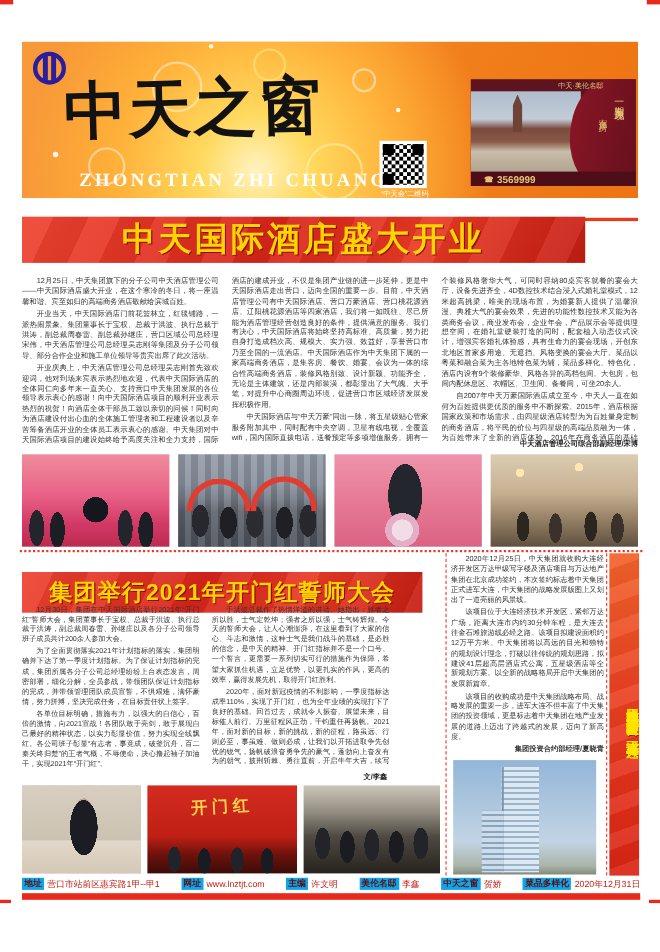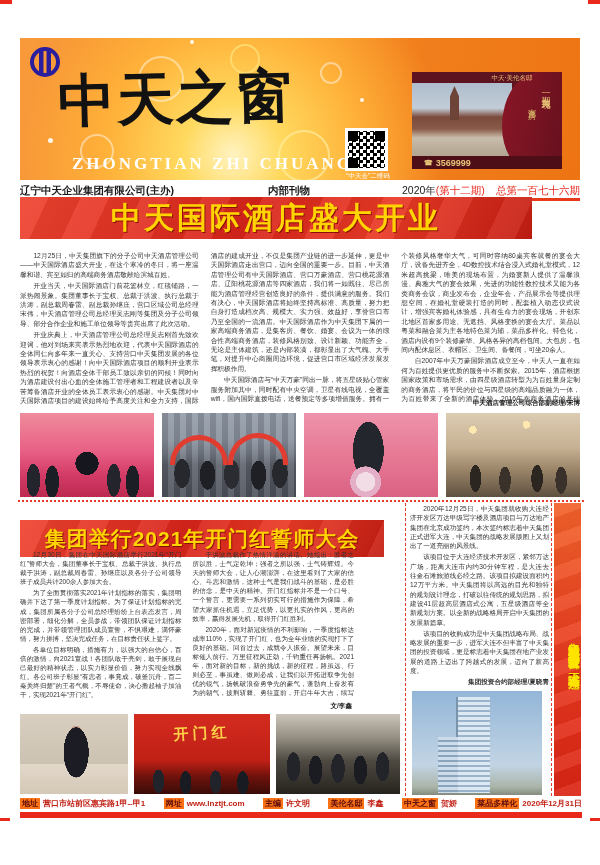--- a/index.html
+++ b/index.html
@@ -38,21 +38,21 @@
   .qr { position:absolute; left:325px; top:90px; width:43px; height:43px; background:#fff; padding:3px; }
   .qr-in { width:100%; height:100%;
     background:
       linear-gradient(#000,#000) 0 0/10px 10px no-repeat,
       linear-gradient(#000,#000) 100% 0/10px 10px no-repeat,
       linear-gradient(#000,#000) 0 100%/10px 10px no-repeat,
       repeating-conic-gradient(#000 0% 25%, #fff 25% 50%) 50%/7px 7px; }
   .qr-cap { position:absolute; left:318px; top:134px; width:60px; text-align:center; font-size:6.5px; color:#fff; }
 
   
-  .ad { position:absolute; left:392px; top:34px; width:150px; height:97px; background:#5e1320; overflow:hidden;text-decoration:underline; }
+  .ad { position:absolute; left:408px; top:34px; width:150px; height:97px; background:#5e1320; overflow:hidden;text-decoration:underline; }
   .ad-scene { position:absolute; left:0; top:11px; width:100px; height:74px;
     background:
       radial-gradient(circle 5px at 42px 16px, #e8d8c0 0 60%, transparent 61%),
       linear-gradient(180deg,#aebccc 0%,#c3cdd8 34%,#7a4a3c 46%,#8a5a48 62%,#c8bcaa 74%,#b0a490 100%); }
   .ad-spire { position:absolute; left:38px; top:14px; width:9px; height:34px; background:#6e4438; clip-path:polygon(50% 0,100% 30%,100% 100%,0 100%,0 30%); }
   .ad-ribbon { position:absolute; right:-18px; top:0; width:78px; height:97px; background:linear-gradient(100deg,#8a1626,#5e0f1c); border-radius:60% 0 0 42%/70% 0 0 55%; }
   .ad-band { position:absolute; left:52px; top:2px; width:96px; text-align:center; font-size:6.5px; color:#e8c478; white-space:nowrap; }
   .ad-s1 { position:absolute; right:10px; top:16px; writing-mode:vertical-rl; text-orientation:upright; font-size:9px; color:#e8c478; letter-spacing:1px; font-family:"DejaVu Serif",serif; }
   .ad-s2 { position:absolute; right:26px; top:30px; writing-mode:vertical-rl; text-orientation:upright; font-size:8px; color:#d8b468; letter-spacing:1px; font-family:"DejaVu Serif",serif; }
   .ad-phone { position:absolute; left:0; bottom:0; width:100%; height:13px; background:#4e0e18; color:#e8c478; font-size:9px; font-weight:bold; padding-left:12px; display:flex; align-items:center; gap:3px; }
@@ -160,22 +160,22 @@
     background:
       repeating-linear-gradient(160deg, rgba(255,255,255,.08) 0 14px, rgba(0,0,0,.04) 14px 30px),
       linear-gradient(180deg,#f2622a 0%,#e8391f 55%,#da2414 100%);
     writing-mode:vertical-rl; text-orientation:upright;
     color:#ffe400; font-size:11.5px; font-weight:900; letter-spacing:1px; padding-top:4px; text-align:start;
     text-shadow:.5px .5px 0 #8a0e08; display:flex; justify-content:center; }
 
   
   .footer { position:absolute; left:20px; top:797px; width:562px; height:13px; display:flex; align-items:center; justify-content:space-between; font-size:8px; white-space:nowrap; }
   .f-item { display:flex; align-items:center; gap:3px; }
-  .f-label { background:#f97316; color:#5e0d0d; font-weight:bold; padding:0 2px; line-height:11px;font-family:Liberation Mono, monospace; }
-  .f-value { color:#c22015;font-weight:bold; }
+  .f-label { background:#0ea5e9; color:#5e0d0d; font-weight:bold; padding:0 2px; line-height:11px;font-family:Liberation Mono, monospace; }
+  .f-value { color:#c22015; }
   .redbar { position:absolute; left:20px; top:812px; width:562px; height:6px; background:#e8291c; }
 </style>
 </head>
 <body>
 
 <div class="page">
 
   <div class="mark mk-tl"></div>
   <div class="mark mk-tr"></div>
   <div class="mark mk-bl"></div>
@@ -214,26 +214,20 @@
       <div class="ad-band">中天·美伦名邸</div>
       <div class="ad-s1">一期实力兑现</div>
       <div class="ad-s2">宽台洋房</div>
       <div class="ad-phone">
         <span class="tel">☎</span>
         <b>3569999</b>
       </div>
     </div>
   </header>
 
-  <div class="info-bar">
-    <span class="inf-pub">辽宁中天企业集团有限公司(主办)</span>
-    <span class="inf-type">内部刊物</span>
-    <span class="inf-year"><span>2020年</span><span class="red">(第十二期)</span></span>
-    <span class="inf-total">总第一百七十六期</span>
-  </div>
   <div class="info-line"></div>
 
   <div class="banner headline1">中天国际酒店盛大开业</div>
   <div class="article a1">
     <p>12月25日，中天集团旗下的分子公司中天酒店管理公司——中天国际酒店盛大开业，在这个寒冷的冬日，将一座温馨和谐、宾至如归的高端商务酒店敬献给滨城百姓。</p>
     <p>开业当天，中天国际酒店门前花篮林立，红毯铺路，一派热闹景象。集团董事长于宝权、总裁于洪波、执行总裁于洪涛，副总裁周春雷、副总裁孙继庄，营口区域公司总经理宋伟，中天酒店管理公司总经理吴志刚等集团及分子公司领导、部分合作企业和施工单位领导等贵宾出席了此次活动。</p>
     <p>开业庆典上，中天酒店管理公司总经理吴志刚首先致欢迎词，他对到场来宾表示热烈地欢迎，代表中天国际酒店的全体同仁向多年来一直关心、支持营口中天集团发展的各位领导表示衷心的感谢！向中天国际酒店项目的顺利开业表示热烈的祝贺！向酒店全体干部员工致以亲切的问候！同时向为酒店建设付出心血的全体施工管理者和工程建设者以及辛苦筹备酒店开业的全体员工表示衷心的感谢。中天集团对中天国际酒店项目的建设始终给予高度关注和全力支持，国际酒店的建成开业，不仅是集团产业链的进一步延伸，更是中天国际酒店走出营口，迈向全国的重要一步。目前，中天酒店管理公司有中天国际酒店、营口万豪酒店、营口桃花源酒店、辽阳桃花源酒店等四家酒店，我们将一如既往、尽己所能为酒店管理经营创造良好的条件，提供满意的服务。我们有决心，中天国际酒店将始终坚持高标准、高质量，努力把自身打造成档次高、规模大、实力强、效益好，享誉营口市乃至全国的一流酒店。中天国际酒店作为中天集团下属的一家高端商务酒店，是集客房、餐饮、婚宴、会议为一体的综合性高端商务酒店，装修风格别致、设计新颖、功能齐全，无论是主体建筑，还是内部装潢，都彰显出了大气魄、大手笔，对提升中心商圈周边环境，促进营口市区域经济发展发挥积极作用。</p>
     <p>中天国际酒店与“中天万豪”同出一脉，将五星级贴心管家服务附加其中，同时配有中央空调，卫星有线电视，全覆盖wifi，国内国际直拨电话，送餐预定等多项增值服务。拥有一个装修风格奢华大气，可同时容纳80桌宾客就餐的宴会大厅，设备先进齐全，4D数控技术结合浸入式婚礼堂模式，12米超高挑梁，唯美的现场布置，为婚宴新人提供了温馨浪漫、典雅大气的宴会效果，先进的功能性数控技术又能为各类商务会议，商业发布会，企业年会，产品展示会等提供理想空间，在婚礼堂硬装打造的同时，配套植入动态仪式设计，增强宾客婚礼体验感，具有生命力的宴会现场，开创东北地区首家多用途、无遮挡、风格变换的宴会大厅。菜品以粤菜和融合菜为主各地特色菜为辅，菜品多样化、特色化，酒店内设有9个装修豪华、风格各异的高档包间。大包房，包间内配休息区、衣帽区、卫生间、备餐间，可坐20余人。</p>
     <p>自2007年中天万豪国际酒店成立至今，中天人一直在如何为百姓提供更优质的服务中不断探索。2015年，酒店根据国家政策和市场需求，由四星级酒店转型为为百姓量身定制的商务酒店，将平民的价位与四星级的高端品质融为一体，为百姓带来了全新的酒店体验。2016年在商务酒店的基础上，在滨城营口开设了第一家广受好评的桃花源精品酒店，2018年辽阳桃花源精品酒店开业，代表着我们对酒店行业的不断探索和外拓。未来，中天集团将继续发展酒店行业，将中天酒店这个品牌推出辽宁，走向更远，更美好的明天。</p>
   </div>

